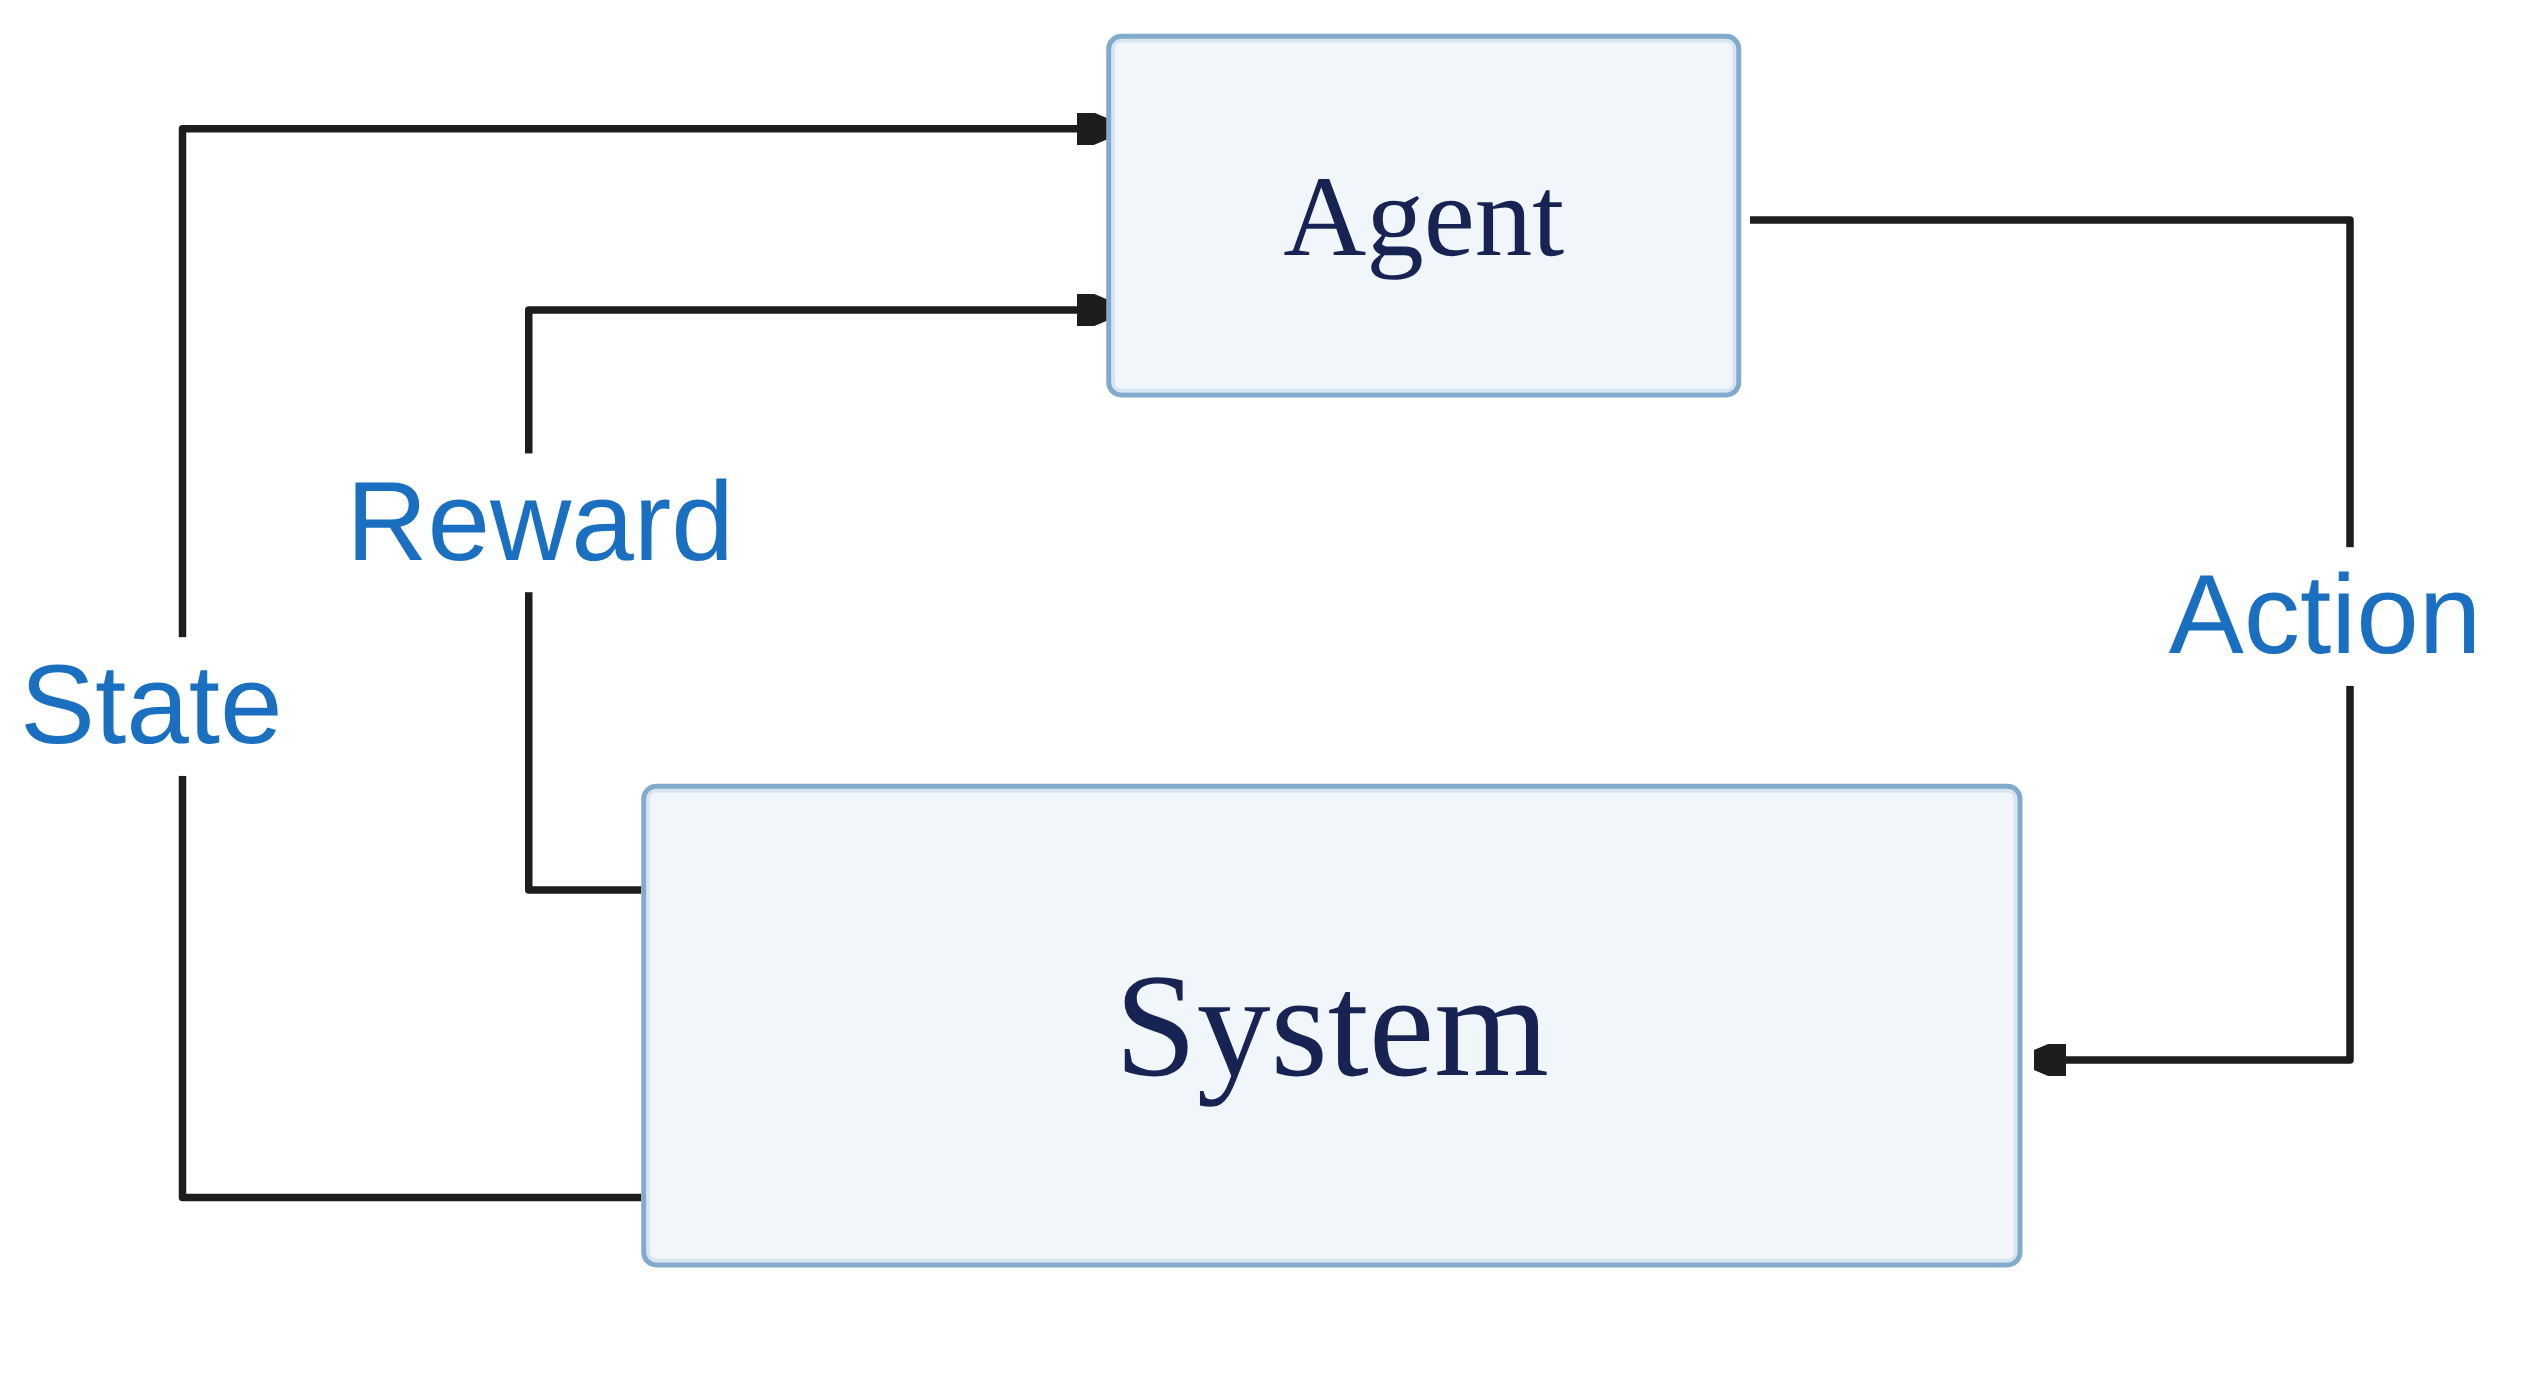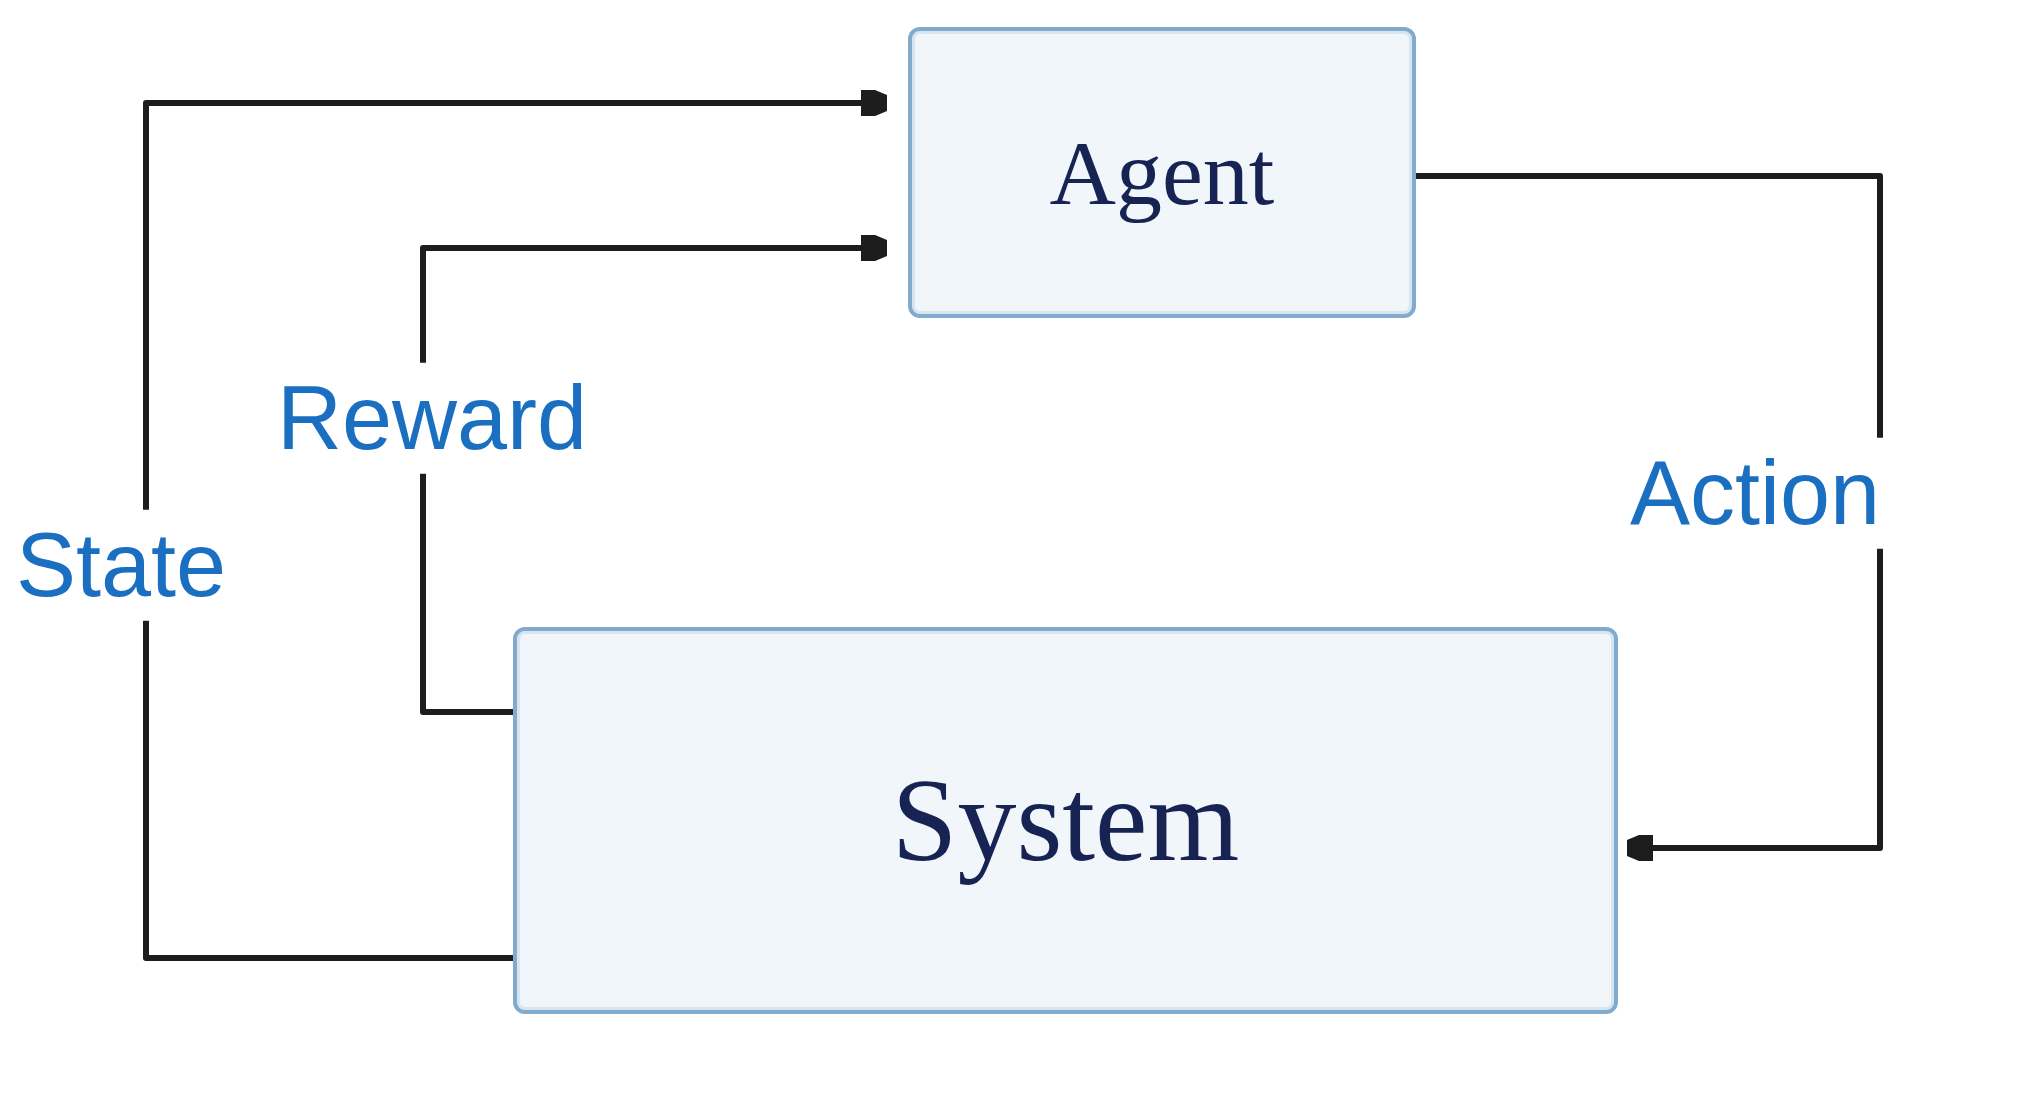--- a/index.html
+++ b/index.html
@@ -40,21 +40,21 @@
     border: 4px solid var(--node_border);
     border-radius: 12px;
     box-shadow: inset 0 0 0 3px var(--node_border_glow);
     display: flex;
     align-items: center;
     justify-content: center;
     font-family: "Liberation Serif", "DejaVu Serif", serif;
     color: var(--node_text);
   }
   .node-agent {
-    left: 908px; top: 27px;
+    left: 885px; top: 27px;
     width: 508px; height: 291px;
     font-size: 92px;
     align-items: center;
   }
   .node-system {
     left: 513px; top: 627px;
     width: 1105px; height: 387px;
     font-size: 118px;
   }
   .edge-label {
@@ -62,21 +62,21 @@
     transform: translate(-50%, -50%);
     background: var(--background);
     color: var(--edge_label_text);
     font-size: 90px;
     line-height: 1.05;
     padding: 8px 14px;
     white-space: nowrap;
   }
   .edge-label-state  { left: 121px;  top: 565px; }
   .edge-label-reward { left: 432px;  top: 418px; text-align: right; }
-  .edge-label-action { left: 1755px; top: 493px; }
+  .edge-label-action { left: 1860px; top: 493px; }
 </style>
 </head>
 <body>
 
 <div class="canvas">
 
   <svg class="wires" viewBox="0 0 2024 1115" xmlns="http://www.w3.org/2000/svg" aria-hidden="true">
     <defs>
       <marker id="arrow" viewBox="0 0 10 10" refX="9" refY="5" markerWidth="4.2" markerHeight="4.2" orient="auto-start-reverse">
         <path d="M 0 0.8 L 10 5 L 0 9.2 z" fill="#1d1d1d"></path>

